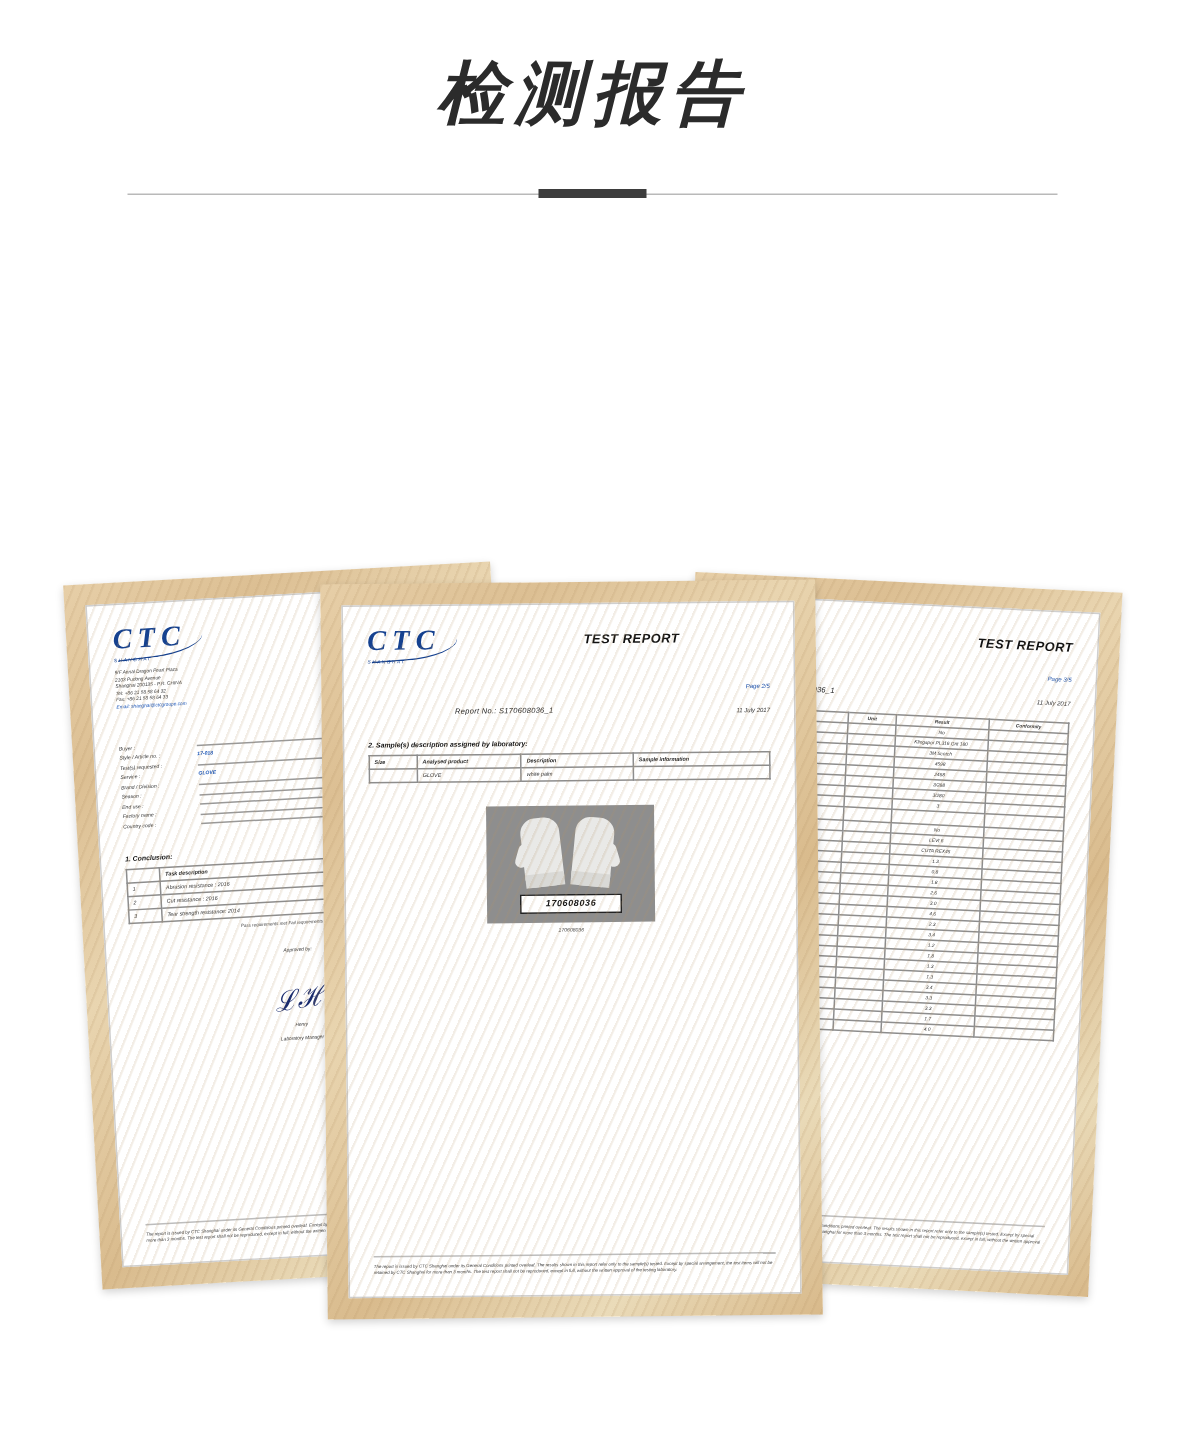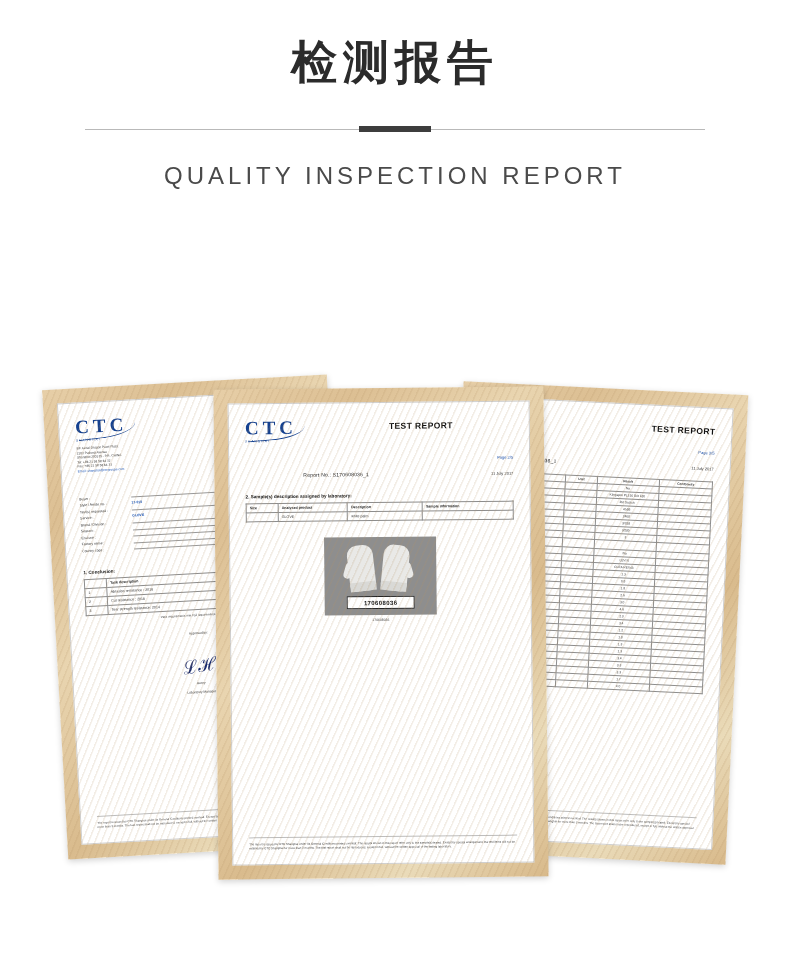--- a/index.html
+++ b/index.html
@@ -7,20 +7,21 @@
     margin: 0; padding: 0;
     width: 790px; height: 962px;
     background: #ffffff;
     font-family: "Liberation Sans", sans-serif;
     overflow: hidden;
   }
   .page {
     position: relative;
     width: 790px; height: 962px;
     background: #ffffff;
+    font-style: italic;
   }
 
   
   .header {
     position: absolute;
     top: 0; left: 0; width: 790px;
     text-align: center;
   }
   .title-cn-1 {
     margin-top: 32px;
@@ -327,21 +328,20 @@
 <body>
 
 <div class="page">
 
   <div class="header">
     <div class="title-cn-1">检测报告</div>
     <div class="rule-wrap">
       <div class="rule-line"></div>
       <div class="rule-accent"></div>
     </div>
-    <div class="title-en">QUALITY INSPECTION REPORT</div>
   </div>
 
   <div class="photos">
 
     <div class="frame" id="frame-left">
       <div class="frame-inner">
         <div class="doc">
 
           <div class="doc-head">
             <div class="ctc-logo">

